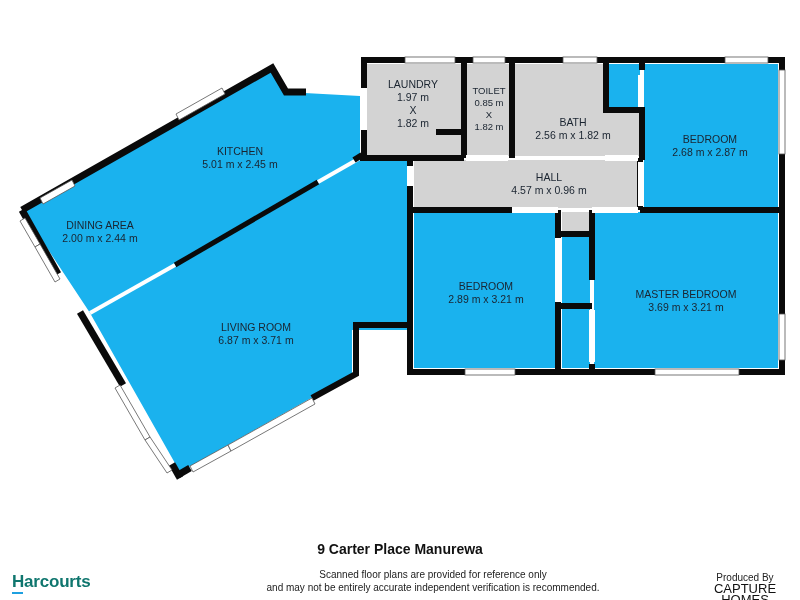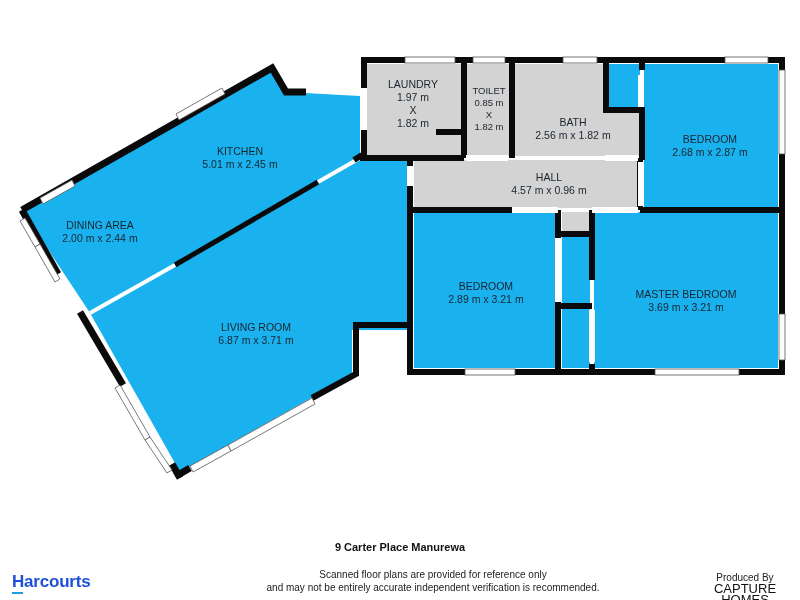--- a/index.html
+++ b/index.html
@@ -1,21 +1,21 @@
 <!DOCTYPE html>
 <html><head>
 <meta charset="utf-8">
 <style>
   html, body { margin: 0; padding: 0; background: #ffffff; }
   body { width: 800px; height: 600px; position: relative; overflow: hidden; font-family: "Liberation Sans", sans-serif; }
   #plan { position: absolute; left: 0; top: 0; width: 800px; height: 530px; }
   .room-label { font-family: "Liberation Sans", sans-serif; font-size: 10.5px; fill: #1a2430; text-anchor: middle; }
-  .footer-title { position: absolute; left: 0; width: 800px; top: 541px; text-align: center; font-size: 11px; font-weight: bold; color: #111; }
+  .footer-title { position: absolute; left: 0; width: 800px; top: 541px; text-align: center; font-size: 14px; font-weight: bold; color: #111; }
   .footer-note { position: absolute; left: 0; width: 866px; top: 568px; text-align: center; font-size: 10px; color: #222; line-height: 13px; }
-  .logo { position: absolute; left: 12px; top: 572px; font-size: 17px; font-weight: bold; color: #1d4ed8; letter-spacing: -0.2px; }
+  .logo { position: absolute; left: 12px; top: 572px; font-size: 17px; font-weight: bold; color: #0f766e; letter-spacing: -0.2px; }
   .logo-underline { position: absolute; left: 12px; top: 592px; width: 11px; height: 2px; background: #1ea0e0; }
   .producer { position: absolute; right: 10px; top: 573px; text-align: center; width: 90px; }
   .producer-by { font-size: 10px; color: #222; line-height: 10px; }
   .producer-name { font-size: 13px; font-weight: normal; color: #111; line-height: 11px; }
 </style>
 </head>
 <body>
 
 <svg id="plan" viewBox="0 0 800 530" xmlns="http://www.w3.org/2000/svg">
 

